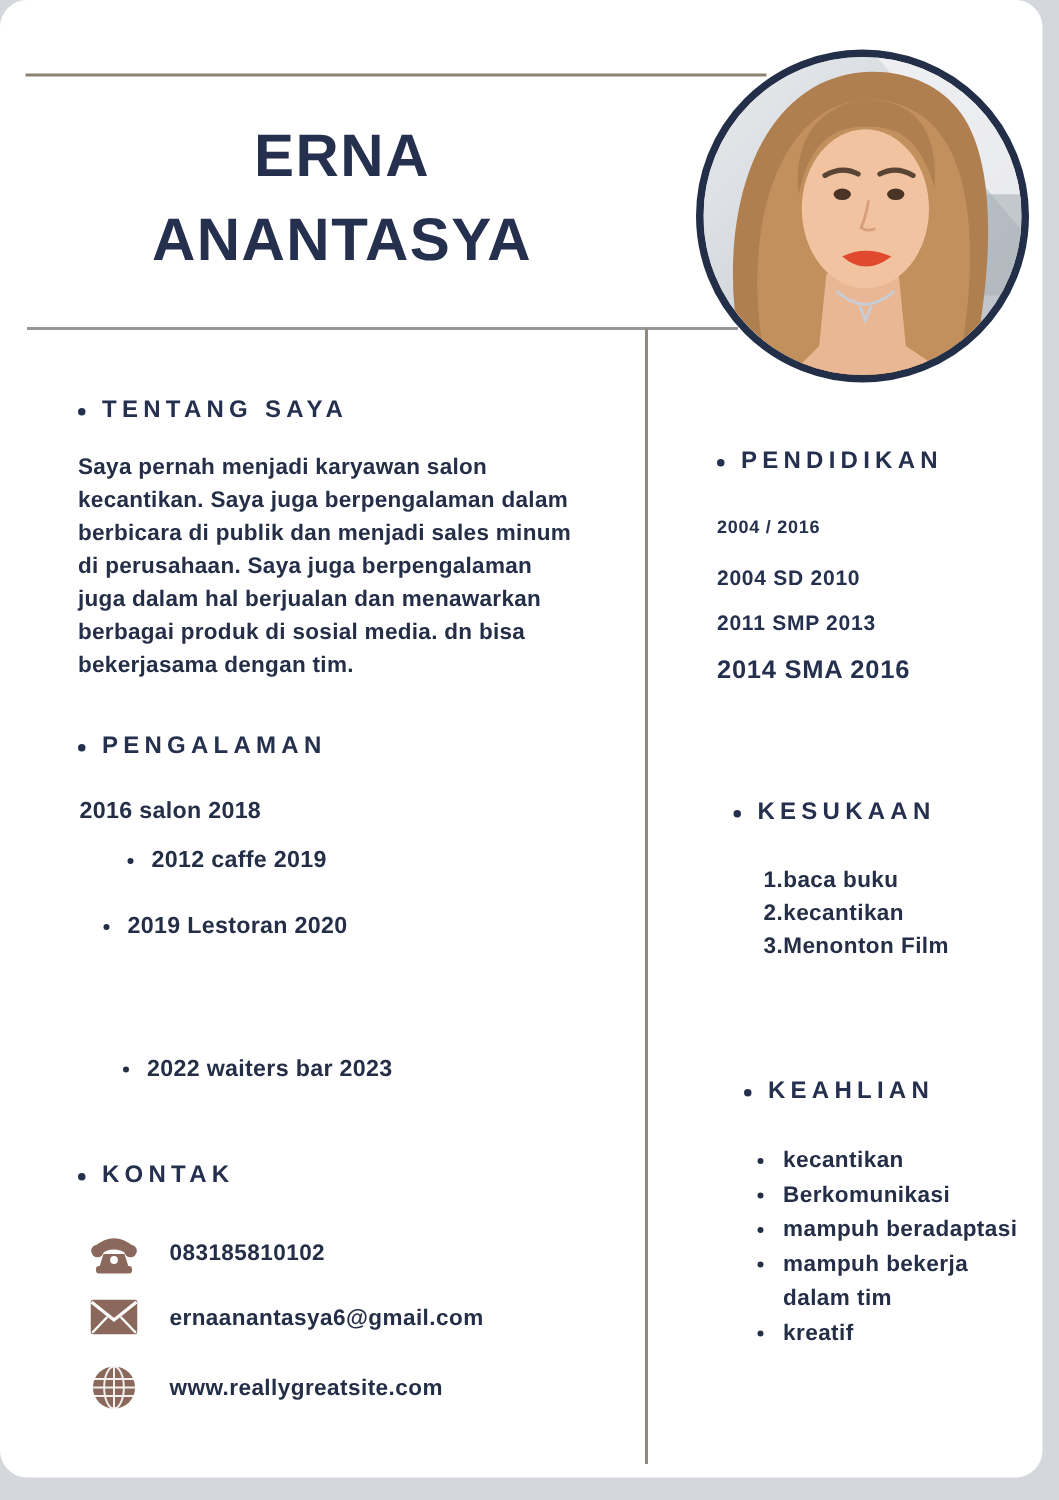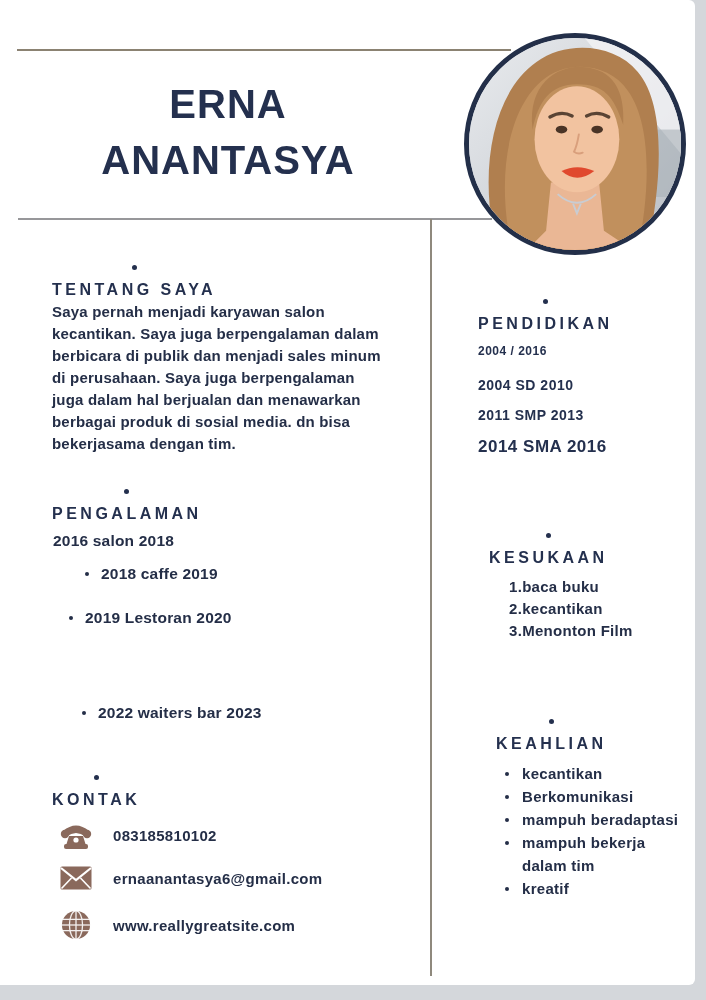--- a/index.html
+++ b/index.html
@@ -16,42 +16,42 @@
   body{
     width:706px;height:1000px;
     background:var(--frame-gray);
     font-family:"Liberation Sans", sans-serif;
     position:relative;
     overflow:hidden;
   }
   .sheet{
     position:absolute;left:0;top:0;width:695px;height:985px;
     background:#ffffff;
-    border-bottom-right-radius:6px;border-top-right-radius:6px;
+    border-bottom-right-radius:6px;border-top-right-radius:6px;border-radius:18px;
   }
   .rule{position:absolute;height:2px;}
   .top-rule{left:17px;top:49px;width:494px;background:var(--rule-tan);}
   .name-rule{left:18px;top:218px;width:474px;background:var(--rule-gray);}
   .v-divider{position:absolute;left:430px;top:219px;width:2px;height:757px;background:var(--divider-gray);}
 
   .name-block{
     position:absolute;left:40px;top:76px;width:376px;
     text-align:center;color:var(--heading-navy);
     font-size:40px;font-weight:bold;letter-spacing:1px;line-height:56px;
   }
   .photo{
     position:absolute;left:464px;top:33px;width:222px;height:222px;
     border-radius:50%;border:5px solid var(--photo-border);
     overflow:hidden;background:#d7dadd;
   }
   .photo svg{display:block;width:100%;height:100%;}
 
   .sec-head{
     position:absolute;display:flex;align-items:center;gap:11px;
-    color:var(--heading-navy);font-size:16px;font-weight:bold;letter-spacing:3.5px;flex-direction:column;
+    color:var(--heading-navy);font-size:16px;font-weight:bold;letter-spacing:3.5px;
   }
   .sec-head .dot{width:5px;height:5px;border-radius:50%;background:var(--heading-navy);flex:0 0 auto;}
 
   .body-text{
     position:absolute;left:52px;top:301px;width:410px;
     color:var(--text-navy);font-size:15px;font-weight:bold;line-height:22px;
     white-space:pre-line;letter-spacing:.2px;
   }
   .exp-item{
     position:absolute;display:flex;align-items:center;gap:12px;
@@ -145,21 +145,21 @@
 
   <div class="sec-head" style="left:52px;top:489px;">
     <span class="dot"></span>
     <span>PENGALAMAN</span>
   </div>
   <div class="exp-item" style="left:53px;top:532px;">
     <span>2016 salon 2018</span>
   </div>
   <div class="exp-item" style="left:85px;top:565px;">
     <span class="dot"></span>
-    <span>2018 caffe 2019</span>
+    <span>2012 caffe 2019</span>
   </div>
   <div class="exp-item" style="left:69px;top:609px;">
     <span class="dot"></span>
     <span>2019 Lestoran 2020</span>
   </div>
   <div class="exp-item" style="left:82px;top:704px;">
     <span class="dot"></span>
     <span>2022 waiters bar 2023</span>
   </div>
 

